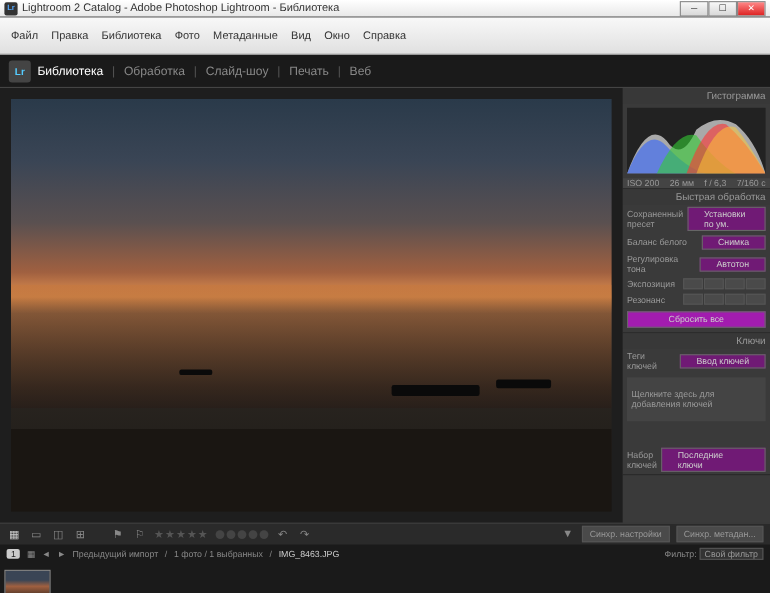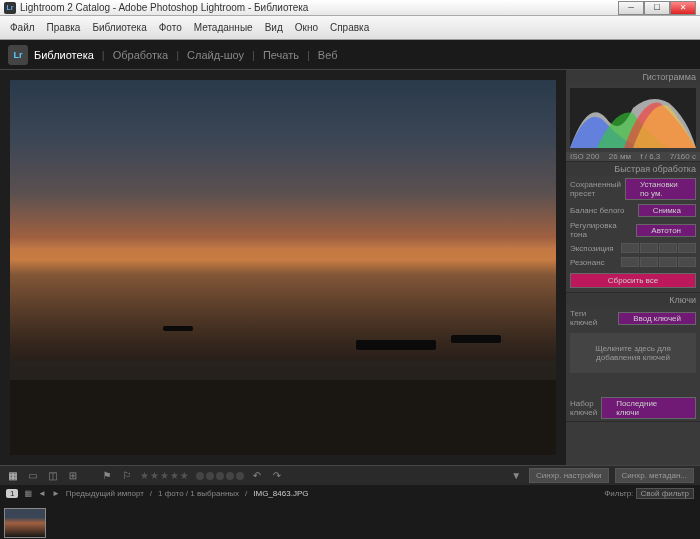--- a/index.html
+++ b/index.html
@@ -3,21 +3,21 @@
 <meta charset="utf-8">
 <style>
 *{margin:0;padding:0;box-sizing:border-box;font-family:"Segoe UI",Arial,sans-serif}
 body{background:#2a2a2a;color:#888;font-size:10px;width:700px;height:539px;overflow:hidden;position:relative}
 .titlebar{height:16px;background:linear-gradient(#fff,#e8e8e8);display:flex;align-items:center;padding:0 4px;border-bottom:1px solid #aaa}
 .favicon{width:12px;height:12px;background:#333;border-radius:2px;margin-right:4px;display:flex;align-items:center;justify-content:center;color:#5af;font-size:7px;font-weight:bold}
 .title{flex:1;color:#333;font-size:10px}
 .winbtns{display:flex;gap:0}
 .winbtn{width:26px;height:14px;border:1px solid #888;background:linear-gradient(#f8f8f8,#d8d8d8);display:flex;align-items:center;justify-content:center;font-size:8px;color:#333;cursor:pointer}
 .winbtn.close{background:linear-gradient(#f88,#d22);color:#fff}
-.menubar{height:24px;background:linear-gradient(#f8f8f8,#e0e0e0);display:flex;align-items:center;padding:0 4px;border-bottom:1px solid #999}
+.menubar{height:34px;background:linear-gradient(#f8f8f8,#e0e0e0);display:flex;align-items:center;padding:0 4px;border-bottom:1px solid #999}
 .menuitem{padding:0 6px;color:#333;font-size:10px;cursor:pointer}
 .appheader{height:30px;background:#1a1a1a;display:flex;align-items:center;padding:0 8px;border-bottom:1px solid #444}
 .logo{width:20px;height:20px;background:#444;border-radius:3px;display:flex;align-items:center;justify-content:center;color:#5cf;font-size:9px;font-weight:bold;margin-right:6px}
 .appname{flex:1;color:#aaa}
 .appname .top{font-size:6px;letter-spacing:1px}
 .appname .bot{font-size:13px;letter-spacing:1px;color:#ccc}
 .modules{display:flex;gap:8px;font-size:11px}
 .module{color:#888;cursor:pointer}
 .module.active{color:#fff}
 .modsep{color:#555}
@@ -31,22 +31,22 @@
 .panel{border-bottom:1px solid #2a2a2a}
 .panelhdr{height:14px;display:flex;align-items:center;justify-content:flex-end;padding:0 4px;font-size:9px;color:#999;background:#383838}
 .histogram{height:60px;margin:4px;background:#222;position:relative;overflow:hidden}
 .histo-curve{position:absolute;bottom:0;width:100%;height:100%}
 .histodata{display:flex;justify-content:space-between;padding:0 4px;font-size:8px;color:#999;background:#444}
 .qrow{display:flex;align-items:center;padding:2px 4px;gap:4px;font-size:8px}
 .qlabel{flex:1;color:#999}
 .qbtn{background:#701a75;color:#ccc;padding:1px 14px;font-size:8px;border:1px solid #666;cursor:pointer}
 .qsliders{display:flex;gap:1px}
 .qslot{width:18px;height:10px;background:#4a4a4a;border:1px solid #555}
-.resetbtn{margin:4px;padding:2px;background:#be185d;color:#ccc;font-size:8px;text-align:center;cursor:pointer;border:1px solid #666}
-.kwinput{margin:4px;height:40px;background:#444;color:#999;font-size:8px;padding:4px;text-align:center;display:flex;align-items:center;justify-content:center}
+.resetbtn{margin:4px;padding:2px;background:#a21caf;color:#ccc;font-size:8px;text-align:center;cursor:pointer;border:1px solid #666}
+.kwinput{margin:4px;height:40px;background:#444;color:#999;font-size:8px;padding:4px;text-align:left;display:flex;align-items:center;justify-content:center}
 .toolbar{height:20px;background:#2a2a2a;display:flex;align-items:center;padding:0 6px;gap:6px;border-top:1px solid #444}
 .tbicon{width:14px;height:12px;cursor:pointer;color:#888;display:flex;align-items:center;justify-content:center;font-size:10px}
 .tbicon.active{color:#ccc}
 .stars{color:#555;font-size:10px;letter-spacing:1px}
 .colordots{display:flex;gap:2px}
 .cdot{width:8px;height:8px;border-radius:50%;background:#444}
 .syncbtn{padding:2px 6px;background:#4a4a4a;color:#999;font-size:8px;border:1px solid #555;cursor:pointer}
 .filmhdr{height:16px;background:#1a1a1a;display:flex;align-items:center;padding:0 6px;gap:6px;font-size:8px;color:#888}
 .filmhdr .count{background:#ccc;color:#222;padding:0 4px;border-radius:2px}
 .filterbox{margin-left:auto;color:#888}

